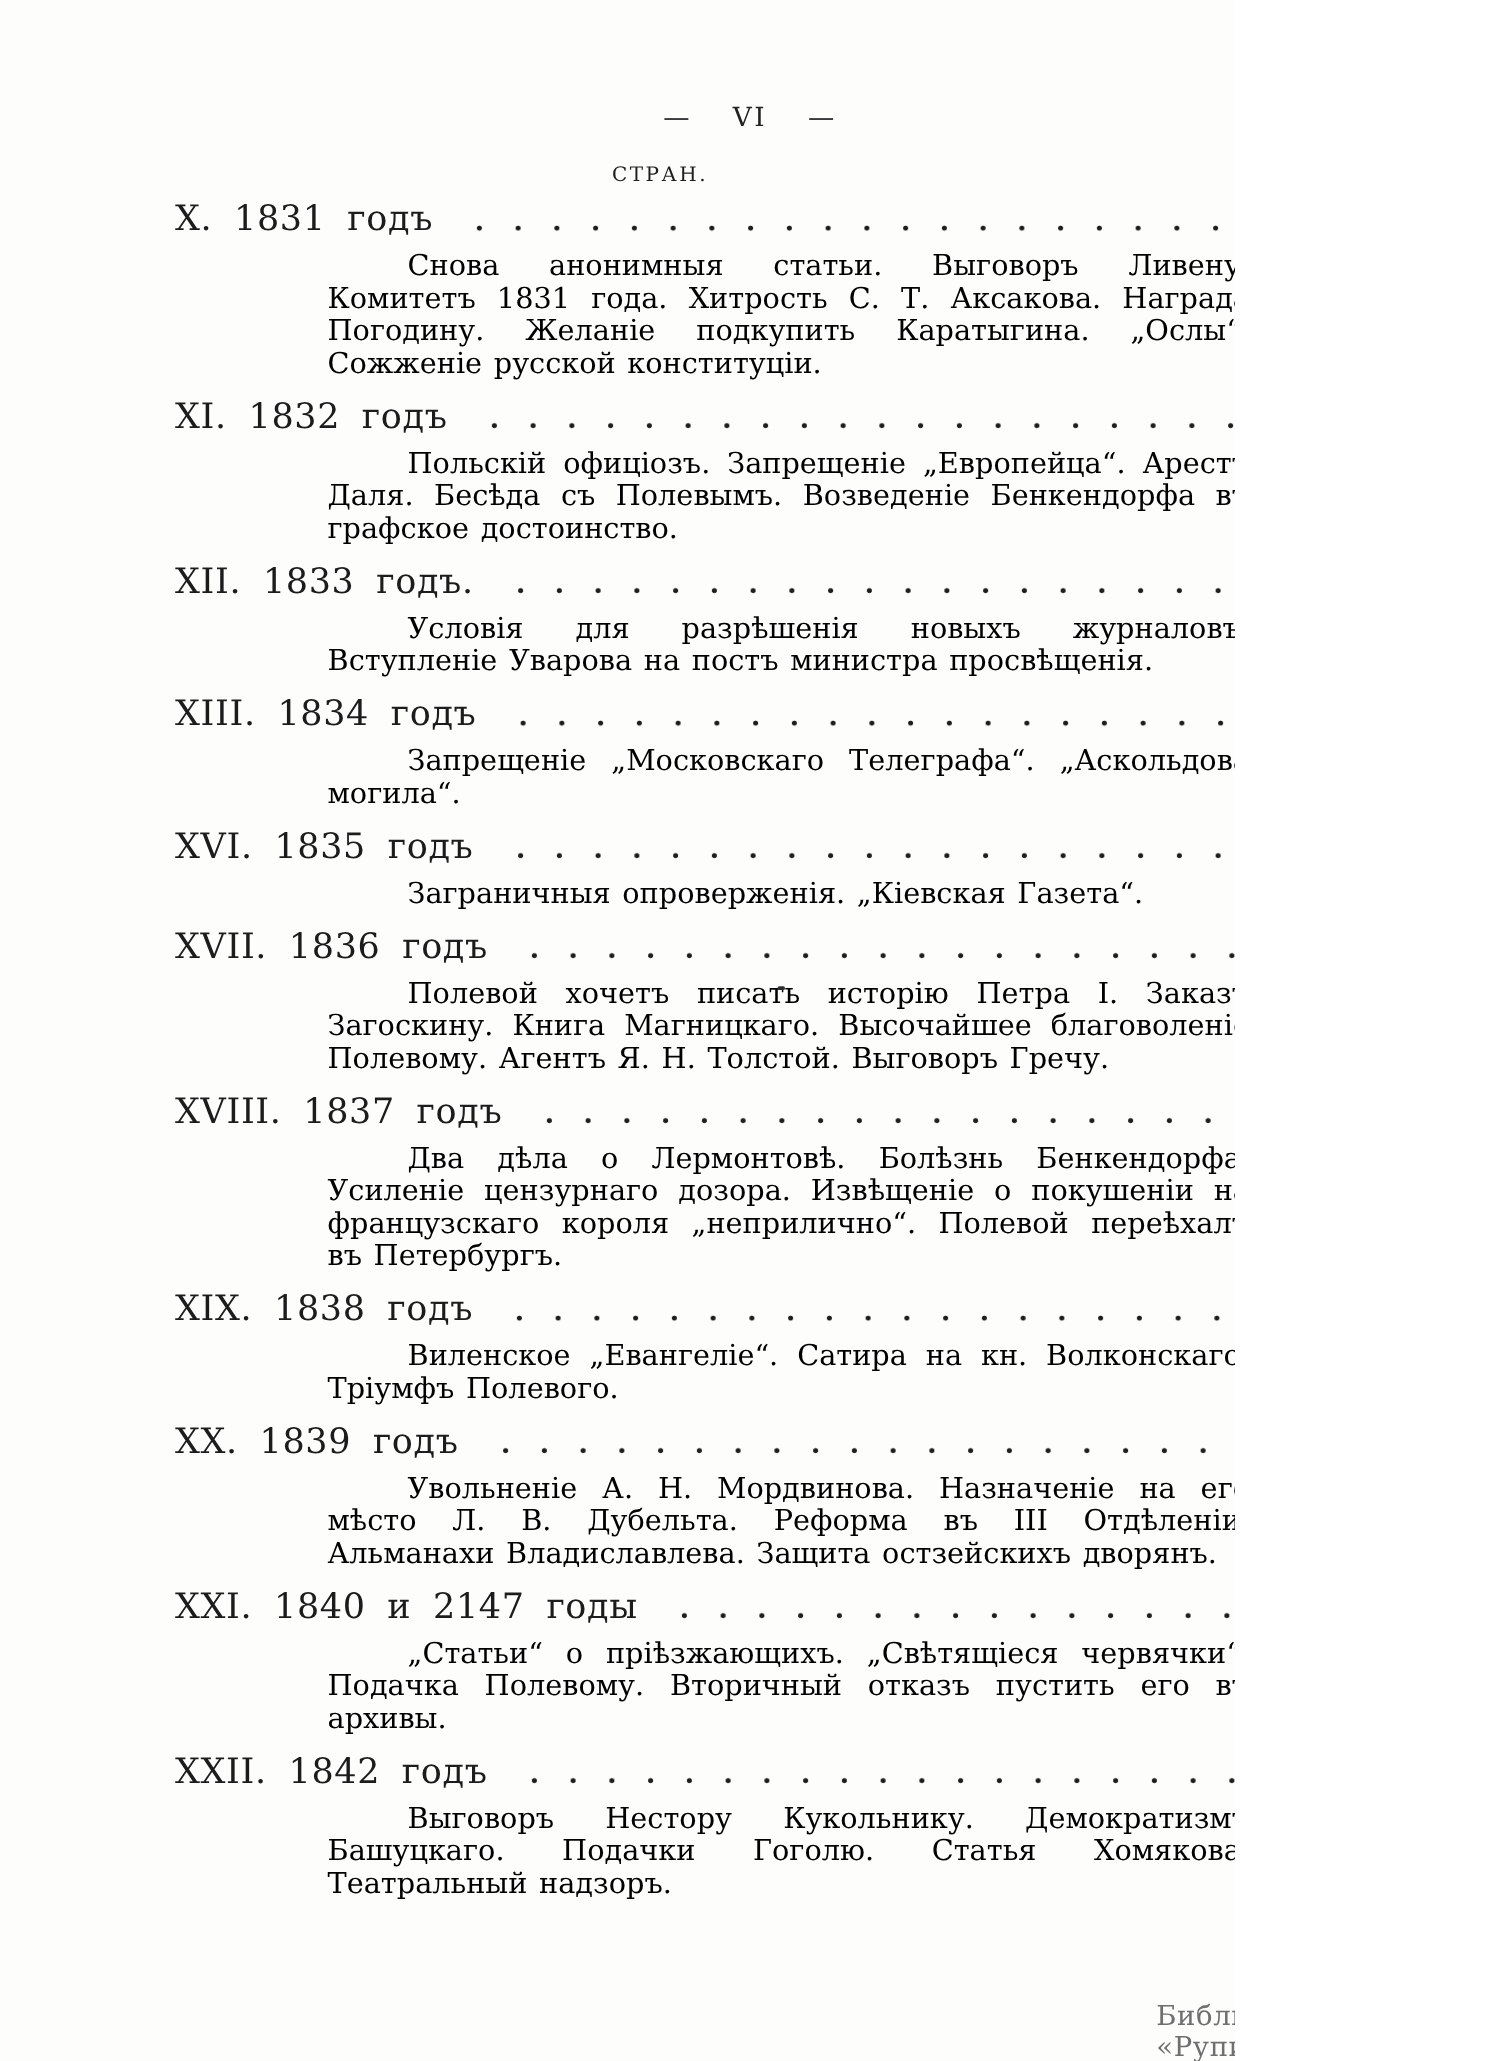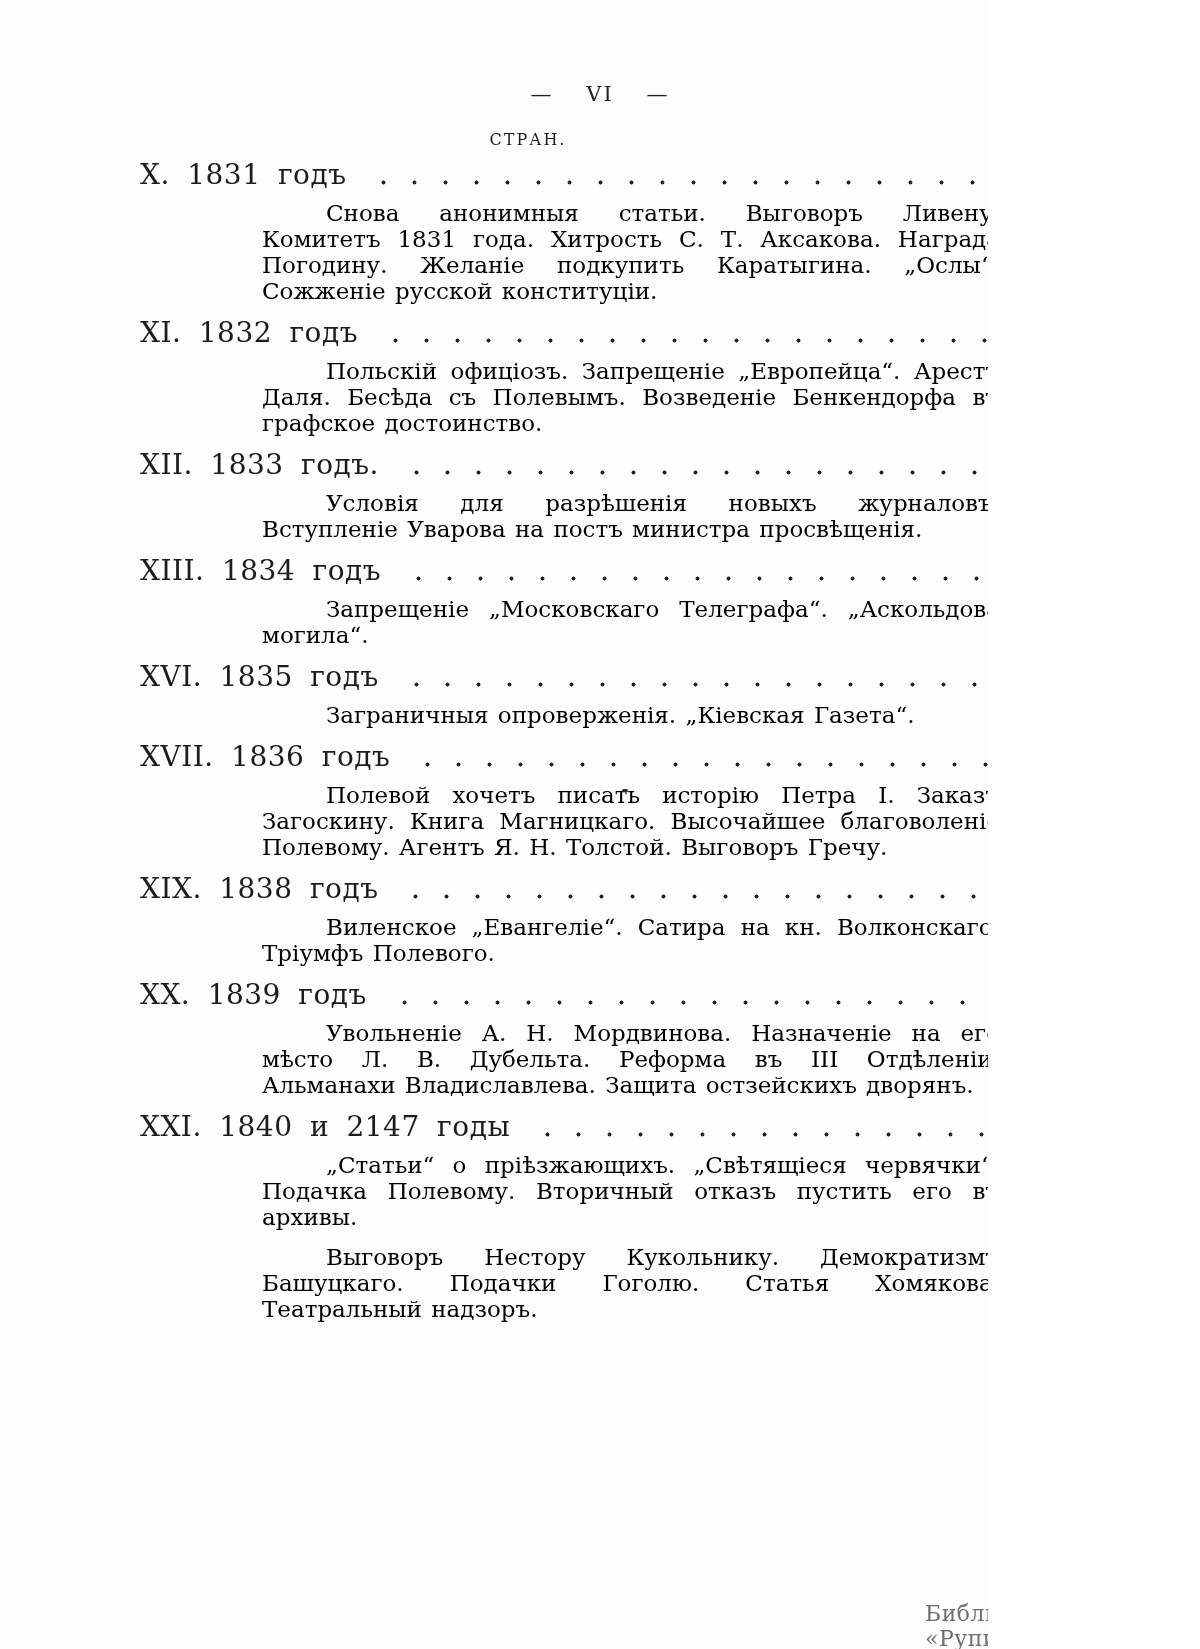--- a/index.html
+++ b/index.html
@@ -145,20 +145,28 @@
 
     <div class="entry">
       <div class="head">
         <span class="label">XVII. 1836 годъ</span>
         <span class="leader"></span>
         <span class="pageno">99</span>
       </div>
       <p class="desc">Полевой хочетъ писать исторію Петра I. Заказъ Загоскину. Книга Магницкаго. Высочайшее благоволеніе Полевому. Агентъ Я. Н. Толстой. Выговоръ Гречу.</p>
     </div>
 
+    <div class="entry">
+      <div class="head">
+        <span class="label">XVIII. 1837 годъ</span>
+        <span class="leader"></span>
+        <span class="pageno">110</span>
+      </div>
+      <p class="desc">Два дѣла о Лермонтовѣ. Болѣзнь Бенкендорфа. Усиленіе цензурнаго дозора. Извѣщеніе о покушеніи на французскаго короля „неприлично“. Полевой переѣхалъ въ Петербургъ.</p>
+    </div>
 
     <div class="entry">
       <div class="head">
         <span class="label">XIX. 1838 годъ</span>
         <span class="leader"></span>
         <span class="pageno">117</span>
       </div>
       <p class="desc">Виленское „Евангеліе“. Сатира на кн. Волконскаго. Тріумфъ Полевого.</p>
     </div>
 
@@ -174,20 +182,25 @@
     <div class="entry">
       <div class="head">
         <span class="label">XXI. 1840 и 2147 годы</span>
         <span class="leader"></span>
         <span class="pageno">129</span>
       </div>
       <p class="desc">„Статьи“ о пріѣзжающихъ. „Свѣтящіеся червячки“. Подачка Полевому. Вторичный отказъ пустить его въ архивы.</p>
     </div>
 
     <div class="entry">
+      <div class="head">
+        <span class="label">XXII. 1842 годъ</span>
+        <span class="leader"></span>
+        <span class="pageno">133</span>
+      </div>
       <p class="desc">Выговоръ Нестору Кукольнику. Демократизмъ Башуцкаго. Подачки Гоголю. Статья Хомякова. Театральный надзоръ.</p>
     </div>
 
   </div>
 
   <div class="stray"></div>
 
   <div class="watermark">Библиотека «Рупиверс»</div>
 
 </div>

